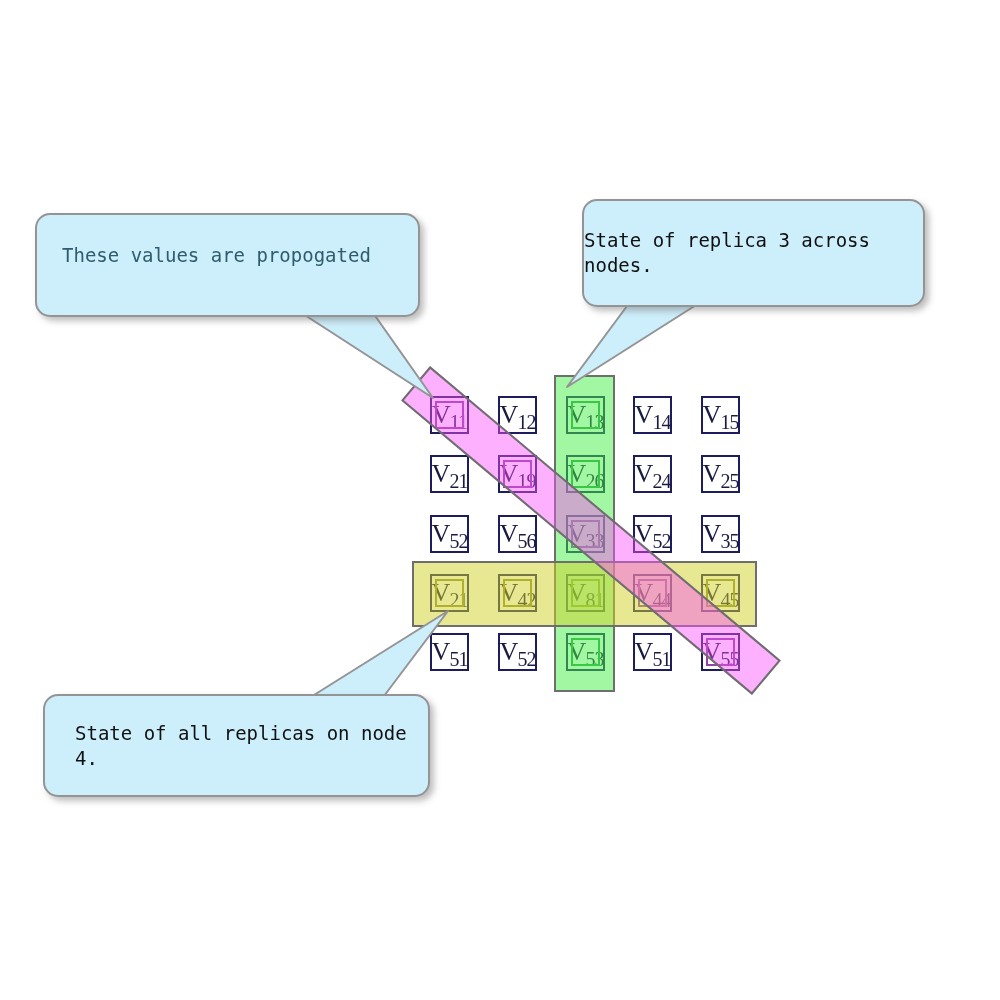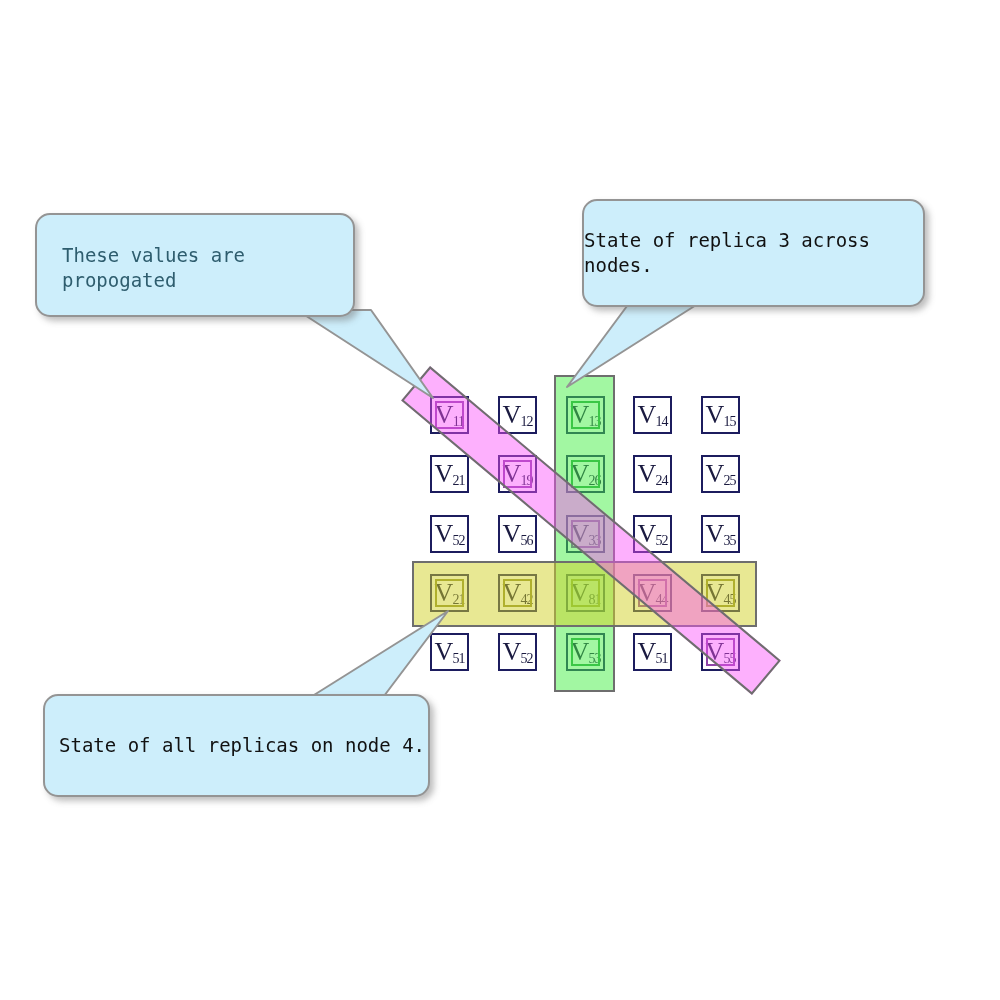--- a/index.html
+++ b/index.html
@@ -8,40 +8,40 @@
     overflow:hidden; font-family:"DejaVu Sans Mono", monospace;
   }
   
   .cell {
     position:absolute; width:39px; height:38px; box-sizing:border-box;
     background:#ffffff; border:2px solid #1c1c5e;
     display:flex; align-items:center; justify-content:center;
     font-family:"Liberation Serif","DejaVu Serif",serif; color:#1a1a40;
   }
   .cell .sym { font-size:26px; line-height:1; }
-  .cell .subsc { font-size:14px; line-height:1; position:relative; top:7px; margin-left:-1px; letter-spacing:-1px; }
+  .cell .subsc { font-size:20px; line-height:1; position:relative; top:7px; margin-left:-1px; letter-spacing:-1px; }
   .cell .inner {
     position:absolute; left:3px; top:3px; right:3px; bottom:3px;
     border:2px solid transparent; pointer-events:none;
   }
   
   .band { position:absolute; box-sizing:border-box; border:2px solid #6e6e6e; }
   #band-green  { left:554px; top:375px; width:61px;  height:317px; }
   #band-yellow { left:412px; top:561px; width:345px; height:66px;  }
   #band-pink   { left:362px; top:508px; width:458px; height:45px; transform:rotate(40deg); }
   
   .bubble {
     position:absolute; box-sizing:border-box;
     background:#cdeefb; border:2px solid #949494; border-radius:15px;
     box-shadow:4px 4px 6px rgba(110,110,110,0.45);
     font-size:19px; line-height:25px; color:#111111;
   }
-  #bubble-gossip   { left:35px;  top:213px; width:320px; height:104px; padding:28px 0 0 25px; }
+  #bubble-gossip   { left:35px;  top:213px; width:385px; height:104px; padding:28px 0 0 25px; }
   #bubble-replica3 { left:582px; top:199px; width:343px; height:108px; display:flex; align-items:center; justify-content:center; }
-  #bubble-node4    { left:43px;  top:694px; width:387px; height:103px; display:flex; align-items:center; padding-left:14px; }
+  #bubble-node4    { left:43px;  top:694px; width:387px; height:103px; display:flex; align-items:center; padding-left:30px; }
   #tails { position:absolute; left:0; top:0; pointer-events:none; }
 </style>
 </head>
 <body>
 
 <div id="canvas">
 
   <div id="matrix">
       <div class="cell" style="left: 430px; top: 396px;">
         <span class="sym">V</span>

